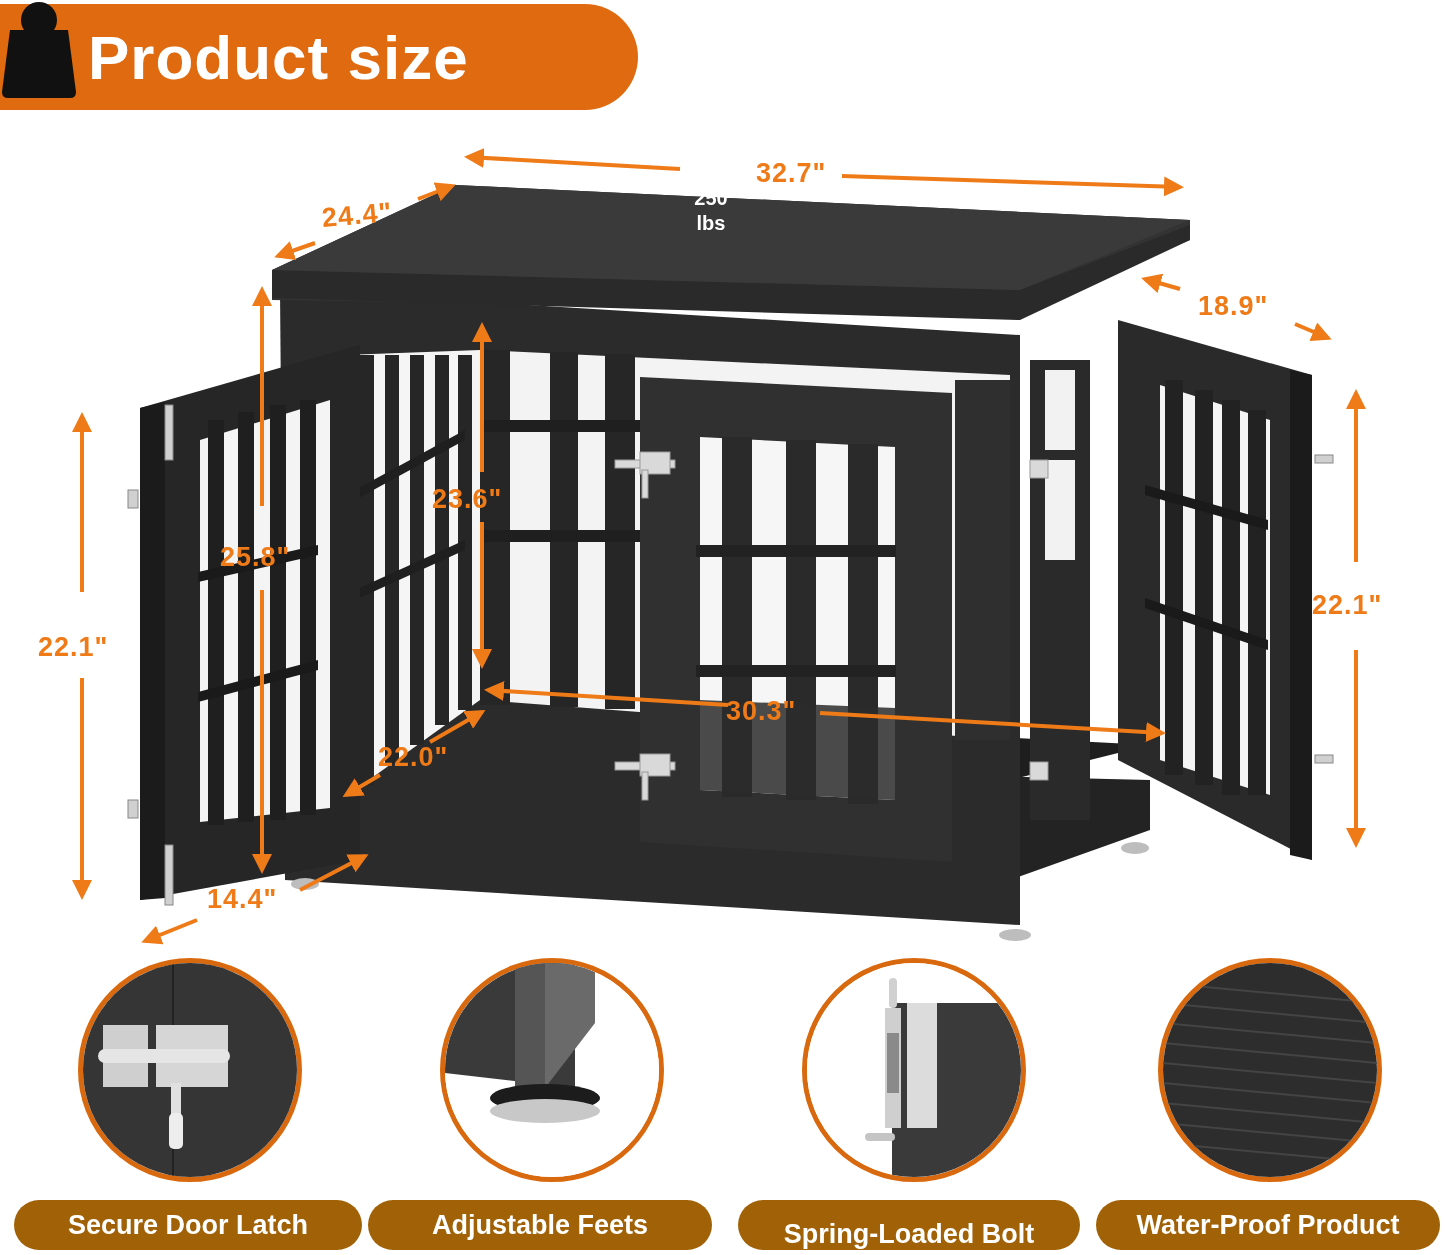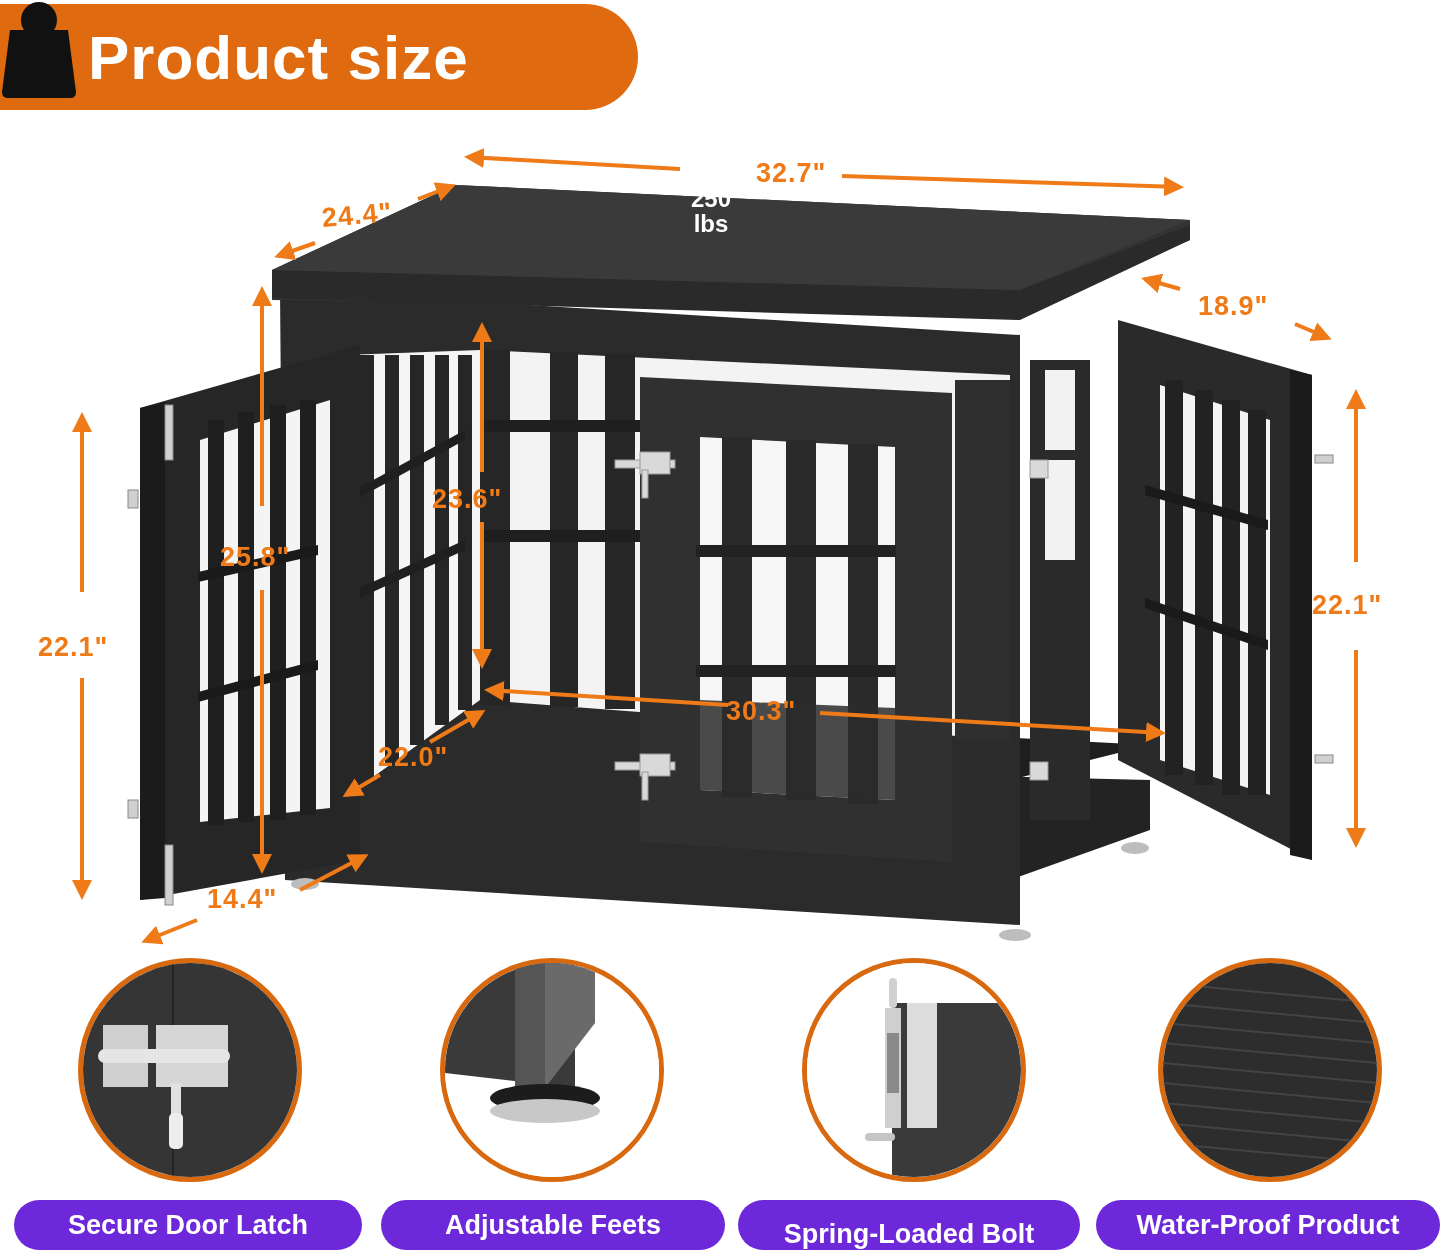--- a/index.html
+++ b/index.html
@@ -12,29 +12,29 @@
   .title-banner span { color: #fff; font-size: 62px; font-weight: bold; letter-spacing: 1px; }
   .dim {
     position: absolute; color: #ef7a18; font-weight: bold; font-size: 27px; letter-spacing: 1px;
     background: transparent; white-space: nowrap;
   }
   .stage { position: absolute; left: 0; top: 0; width: 1445px; height: 950px; }
   .stage svg { position: absolute; left: 0; top: 0; }
   .weight-badge { position: absolute; left: 672px; top: 152px; width: 78px; height: 100px; }
   .weight-text {
     position: absolute; left: 672px; top: 186px; width: 78px; text-align: center; color: #fff;
-    font-weight: bold; font-size: 24px; line-height: 25px;
+    font-weight: bold; font-size: 20px; line-height: 25px;
   }
   .feature {
     position: absolute; top: 958px; width: 224px; height: 224px; border-radius: 50%;
     border: 5px solid #d9690f; box-sizing: border-box; overflow: hidden; background: #fff;
   }
   .feature svg { position: absolute; left: 0; top: 0; }
   .pill {
-    position: absolute; top: 1200px; height: 50px; border-radius: 25px; background: #6d28d9;
+    position: absolute; top: 1200px; height: 50px; border-radius: 25px; background: #a16207;
     color: #fff; font-weight: bold; font-size: 27px; display: flex; align-items: center; justify-content: center;
     box-sizing: border-box; white-space: nowrap;
   }
 </style>
 </head>
 <body>
 
 <div class="title-banner">
   <span>Product size</span>
 </div>
@@ -236,21 +236,21 @@
       <line x1="0" y1="140" x2="214" y2="160"></line>
         <line x1="0" y1="160" x2="214" y2="180"></line>
       <line x1="0" y1="180" x2="214" y2="200"></line>
     </g>
   </svg>
 </div>
 
 <div class="pill" style="left:14px; width:348px;">
   <span>Secure Door Latch</span>
 </div>
-<div class="pill" style="left:381px; width:344px;">
+<div class="pill" style="left:368px; width:344px;">
   <span>Adjustable Feets</span>
 </div>
 <div class="pill" style="left:738px; width:342px;align-items:flex-end;">
   <span>Spring-Loaded Bolt</span>
 </div>
 <div class="pill" style="left:1096px; width:344px;">
   <span>Water-Proof Product</span>
 </div>
 
 </body></html>

